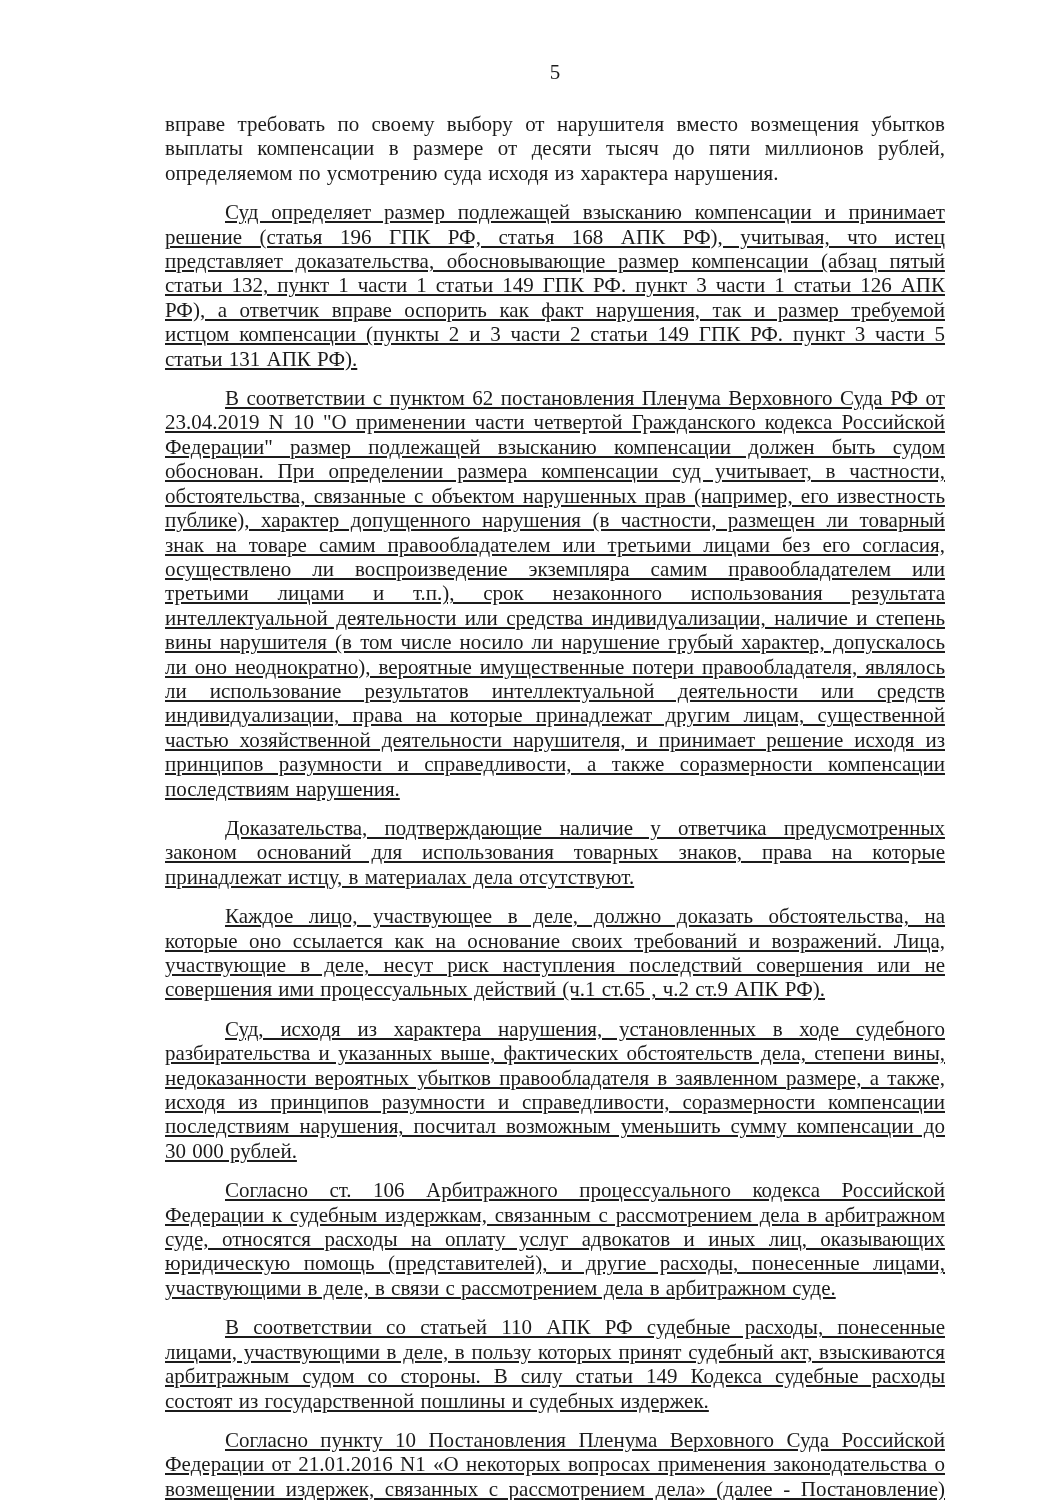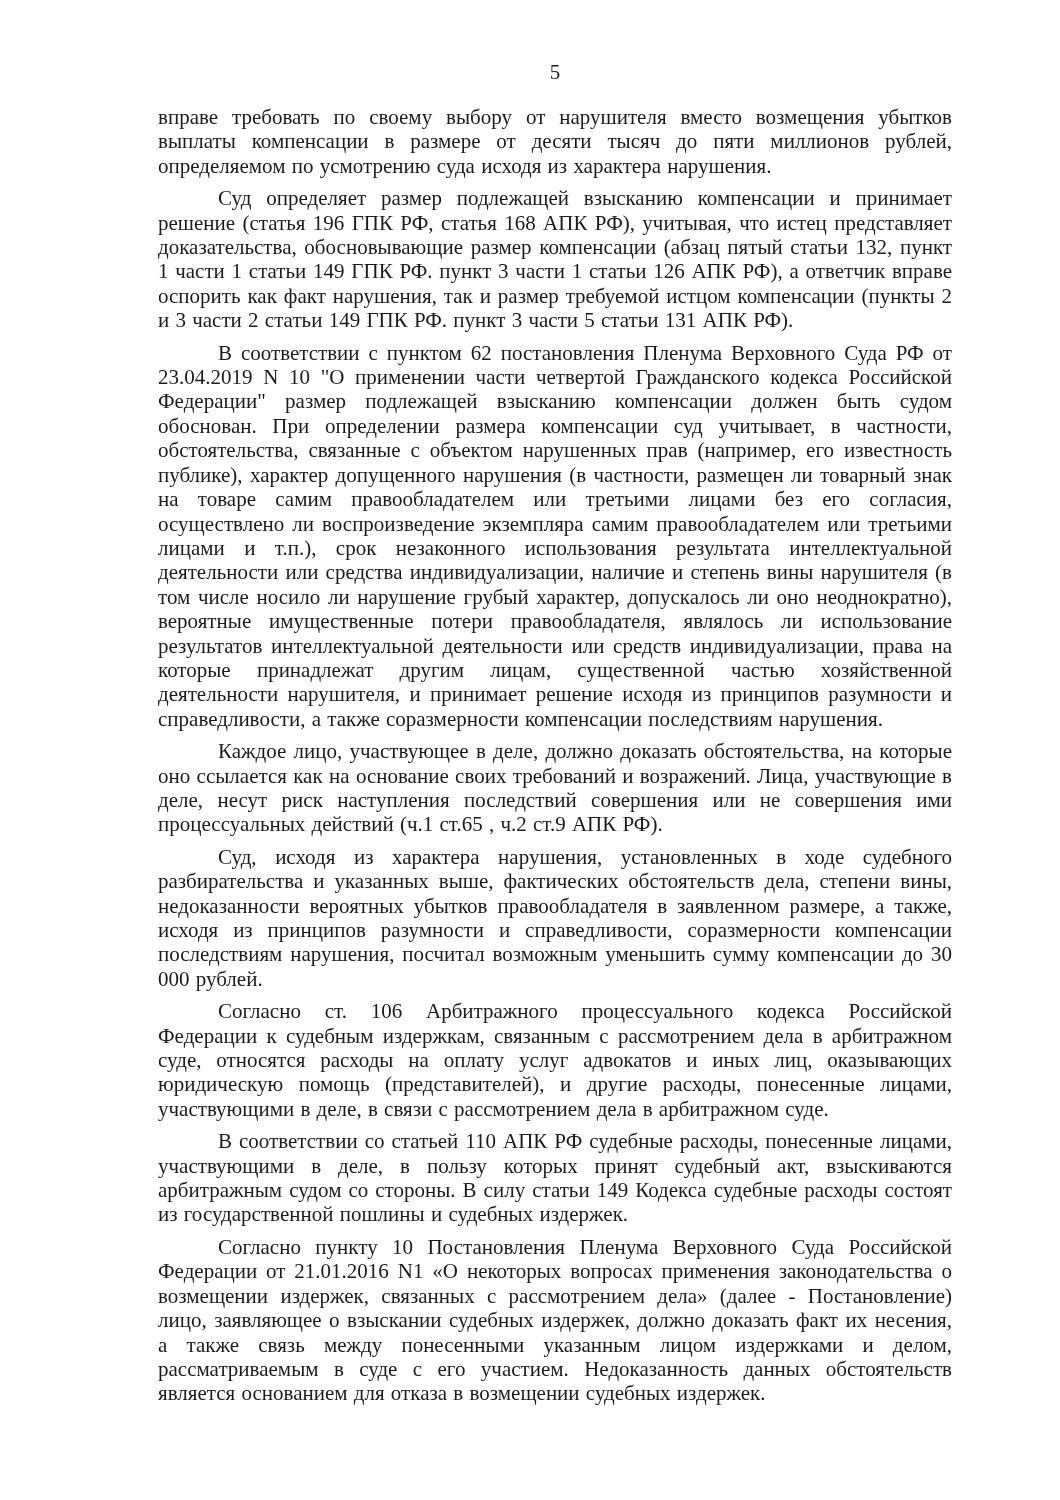--- a/index.html
+++ b/index.html
@@ -29,40 +29,42 @@
     font-size: 21px;
     line-height: 24px;
   }
   .doc-body {
     position: absolute;
     top: 97px;
     left: 150px;
     width: 810px;
   }
   .para {
-    margin: 8px;
+    margin: 15px;
     padding: 0;
     font-size: 21px;
     line-height: 24.4px;
     text-align: justify;
     text-justify: inter-word;
     word-spacing: 1px;
   }
   .para.indent {
     text-indent: 60px;
+    text-decoration: underline;
   }
 </style>
 </head>
 <body>
 
 <div class="page">
   <div class="page-number">5</div>
   <div class="doc-body">
       <p class="para">вправе требовать по своему выбору от нарушителя вместо возмещения убытков выплаты компенсации в размере от десяти тысяч до пяти миллионов рублей, определяемом по усмотрению суда исходя из характера нарушения.</p>
       <p class="para indent">Суд определяет размер подлежащей взысканию компенсации и принимает решение (статья 196 ГПК РФ, статья 168 АПК РФ), учитывая, что истец представляет доказательства, обосновывающие размер компенсации (абзац пятый статьи 132, пункт 1 части 1 статьи 149 ГПК РФ. пункт 3 части 1 статьи 126 АПК РФ), а ответчик вправе оспорить как факт нарушения, так и размер требуемой истцом компенсации (пункты 2 и 3 части 2 статьи 149 ГПК РФ. пункт 3 части 5 статьи 131 АПК РФ).</p>
       <p class="para indent">В соответствии с пунктом 62 постановления Пленума Верховного Суда РФ от 23.04.2019 N 10 "О применении части четвертой Гражданского кодекса Российской Федерации" размер подлежащей взысканию компенсации должен быть судом обоснован. При определении размера компенсации суд учитывает, в частности, обстоятельства, связанные с объектом нарушенных прав (например, его известность публике), характер допущенного нарушения (в частности, размещен ли товарный знак на товаре самим правообладателем или третьими лицами без его согласия, осуществлено ли воспроизведение экземпляра самим правообладателем или третьими лицами и т.п.), срок незаконного использования результата интеллектуальной деятельности или средства индивидуализации, наличие и степень вины нарушителя (в том числе носило ли нарушение грубый характер, допускалось ли оно неоднократно), вероятные имущественные потери правообладателя, являлось ли использование результатов интеллектуальной деятельности или средств индивидуализации, права на которые принадлежат другим лицам, существенной частью хозяйственной деятельности нарушителя, и принимает решение исходя из принципов разумности и справедливости, а также соразмерности компенсации последствиям нарушения.</p>
+      <p class="para indent">Доказательства, подтверждающие наличие у ответчика предусмотренных законом оснований для использования товарных знаков, права на которые принадлежат истцу, в материалах дела отсутствуют.</p>
       <p class="para indent">Каждое лицо, участвующее в деле, должно доказать обстоятельства, на которые оно ссылается как на основание своих требований и возражений. Лица, участвующие в деле, несут риск наступления последствий совершения или не совершения ими процессуальных действий (ч.1 ст.65 , ч.2 ст.9 АПК РФ).</p>
       <p class="para indent">Суд, исходя из характера нарушения, установленных в ходе судебного разбирательства и указанных выше, фактических обстоятельств дела, степени вины, недоказанности вероятных убытков правообладателя в заявленном размере, а также, исходя из принципов разумности и справедливости, соразмерности компенсации последствиям нарушения, посчитал возможным уменьшить сумму компенсации до 30 000 рублей.</p>
       <p class="para indent">Согласно ст. 106 Арбитражного процессуального кодекса Российской Федерации к судебным издержкам, связанным с рассмотрением дела в арбитражном суде, относятся расходы на оплату услуг адвокатов и иных лиц, оказывающих юридическую помощь (представителей), и другие расходы, понесенные лицами, участвующими в деле, в связи с рассмотрением дела в арбитражном суде.</p>
       <p class="para indent">В соответствии со статьей 110 АПК РФ судебные расходы, понесенные лицами, участвующими в деле, в пользу которых принят судебный акт, взыскиваются арбитражным судом со стороны. В силу статьи 149 Кодекса судебные расходы состоят из государственной пошлины и судебных издержек.</p>
       <p class="para indent">Согласно пункту 10 Постановления Пленума Верховного Суда Российской Федерации от 21.01.2016 N1 «О некоторых вопросах применения законодательства о возмещении издержек, связанных с рассмотрением дела» (далее - Постановление) лицо, заявляющее о взыскании судебных издержек, должно доказать факт их несения, а также связь между понесенными указанным лицом издержками и делом, рассматриваемым в суде с его участием. Недоказанность данных обстоятельств является основанием для отказа в возмещении судебных издержек.</p>
     </div>
 </div>
 
 </body></html>

